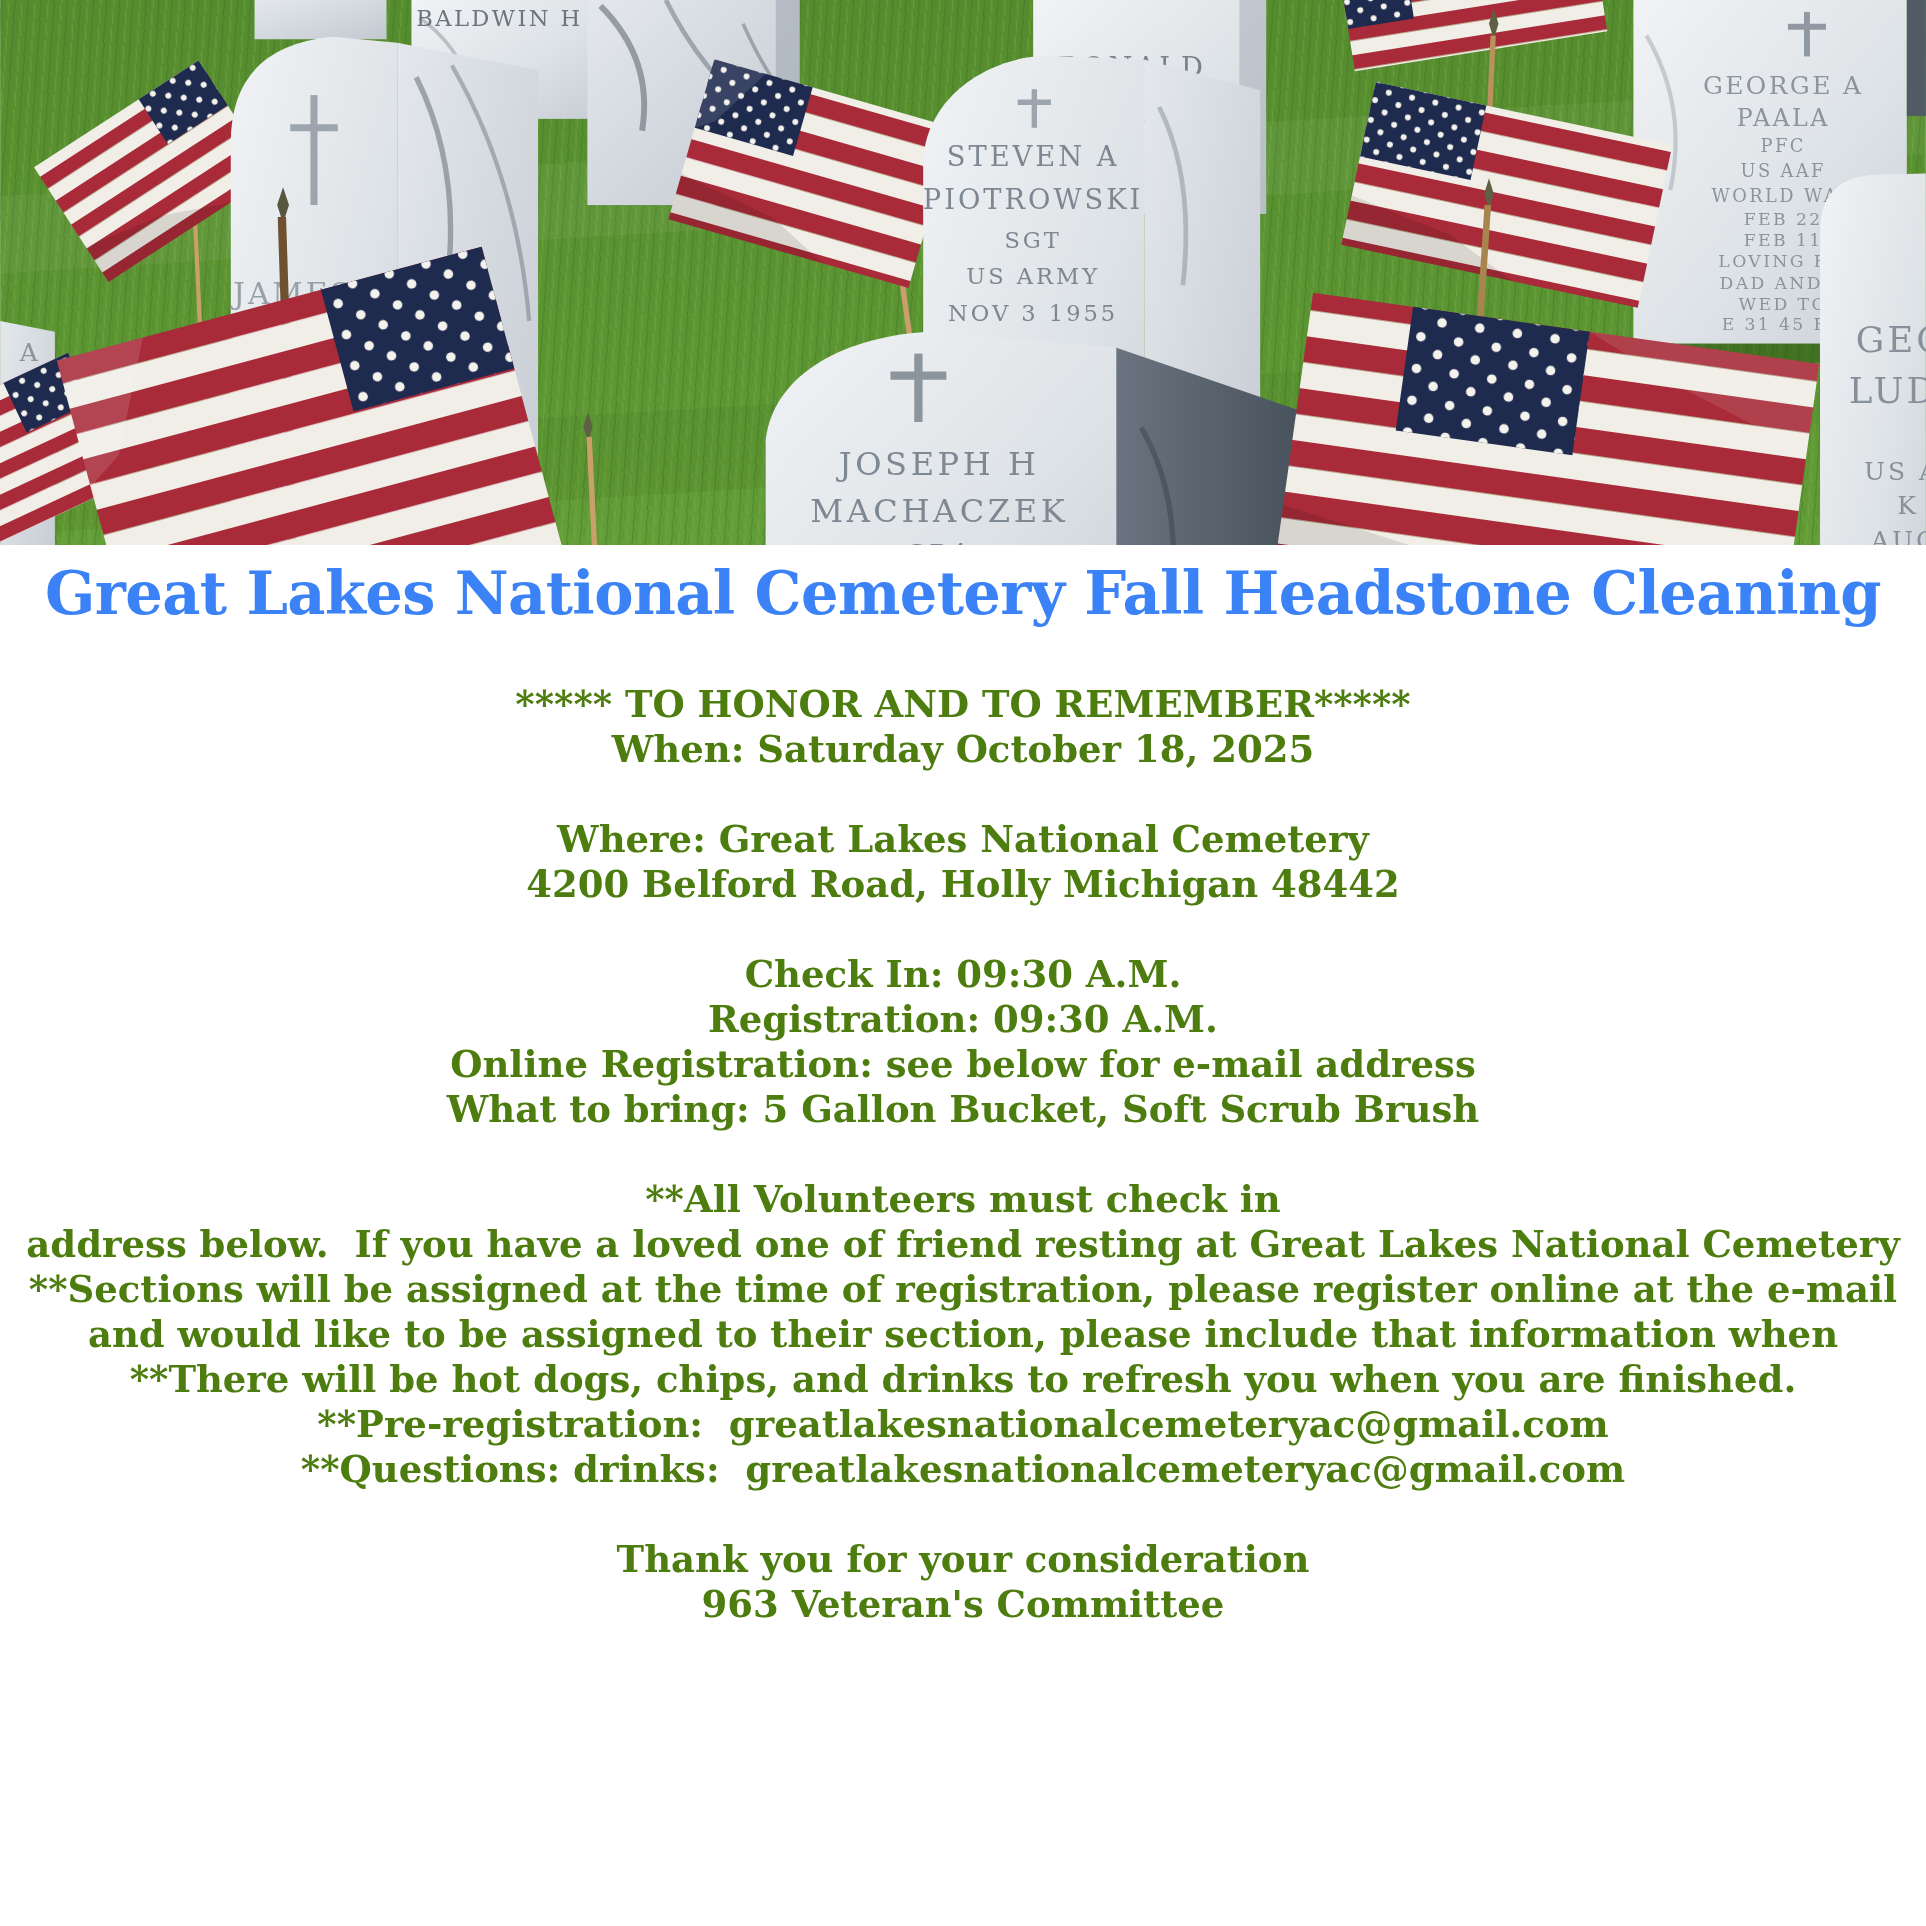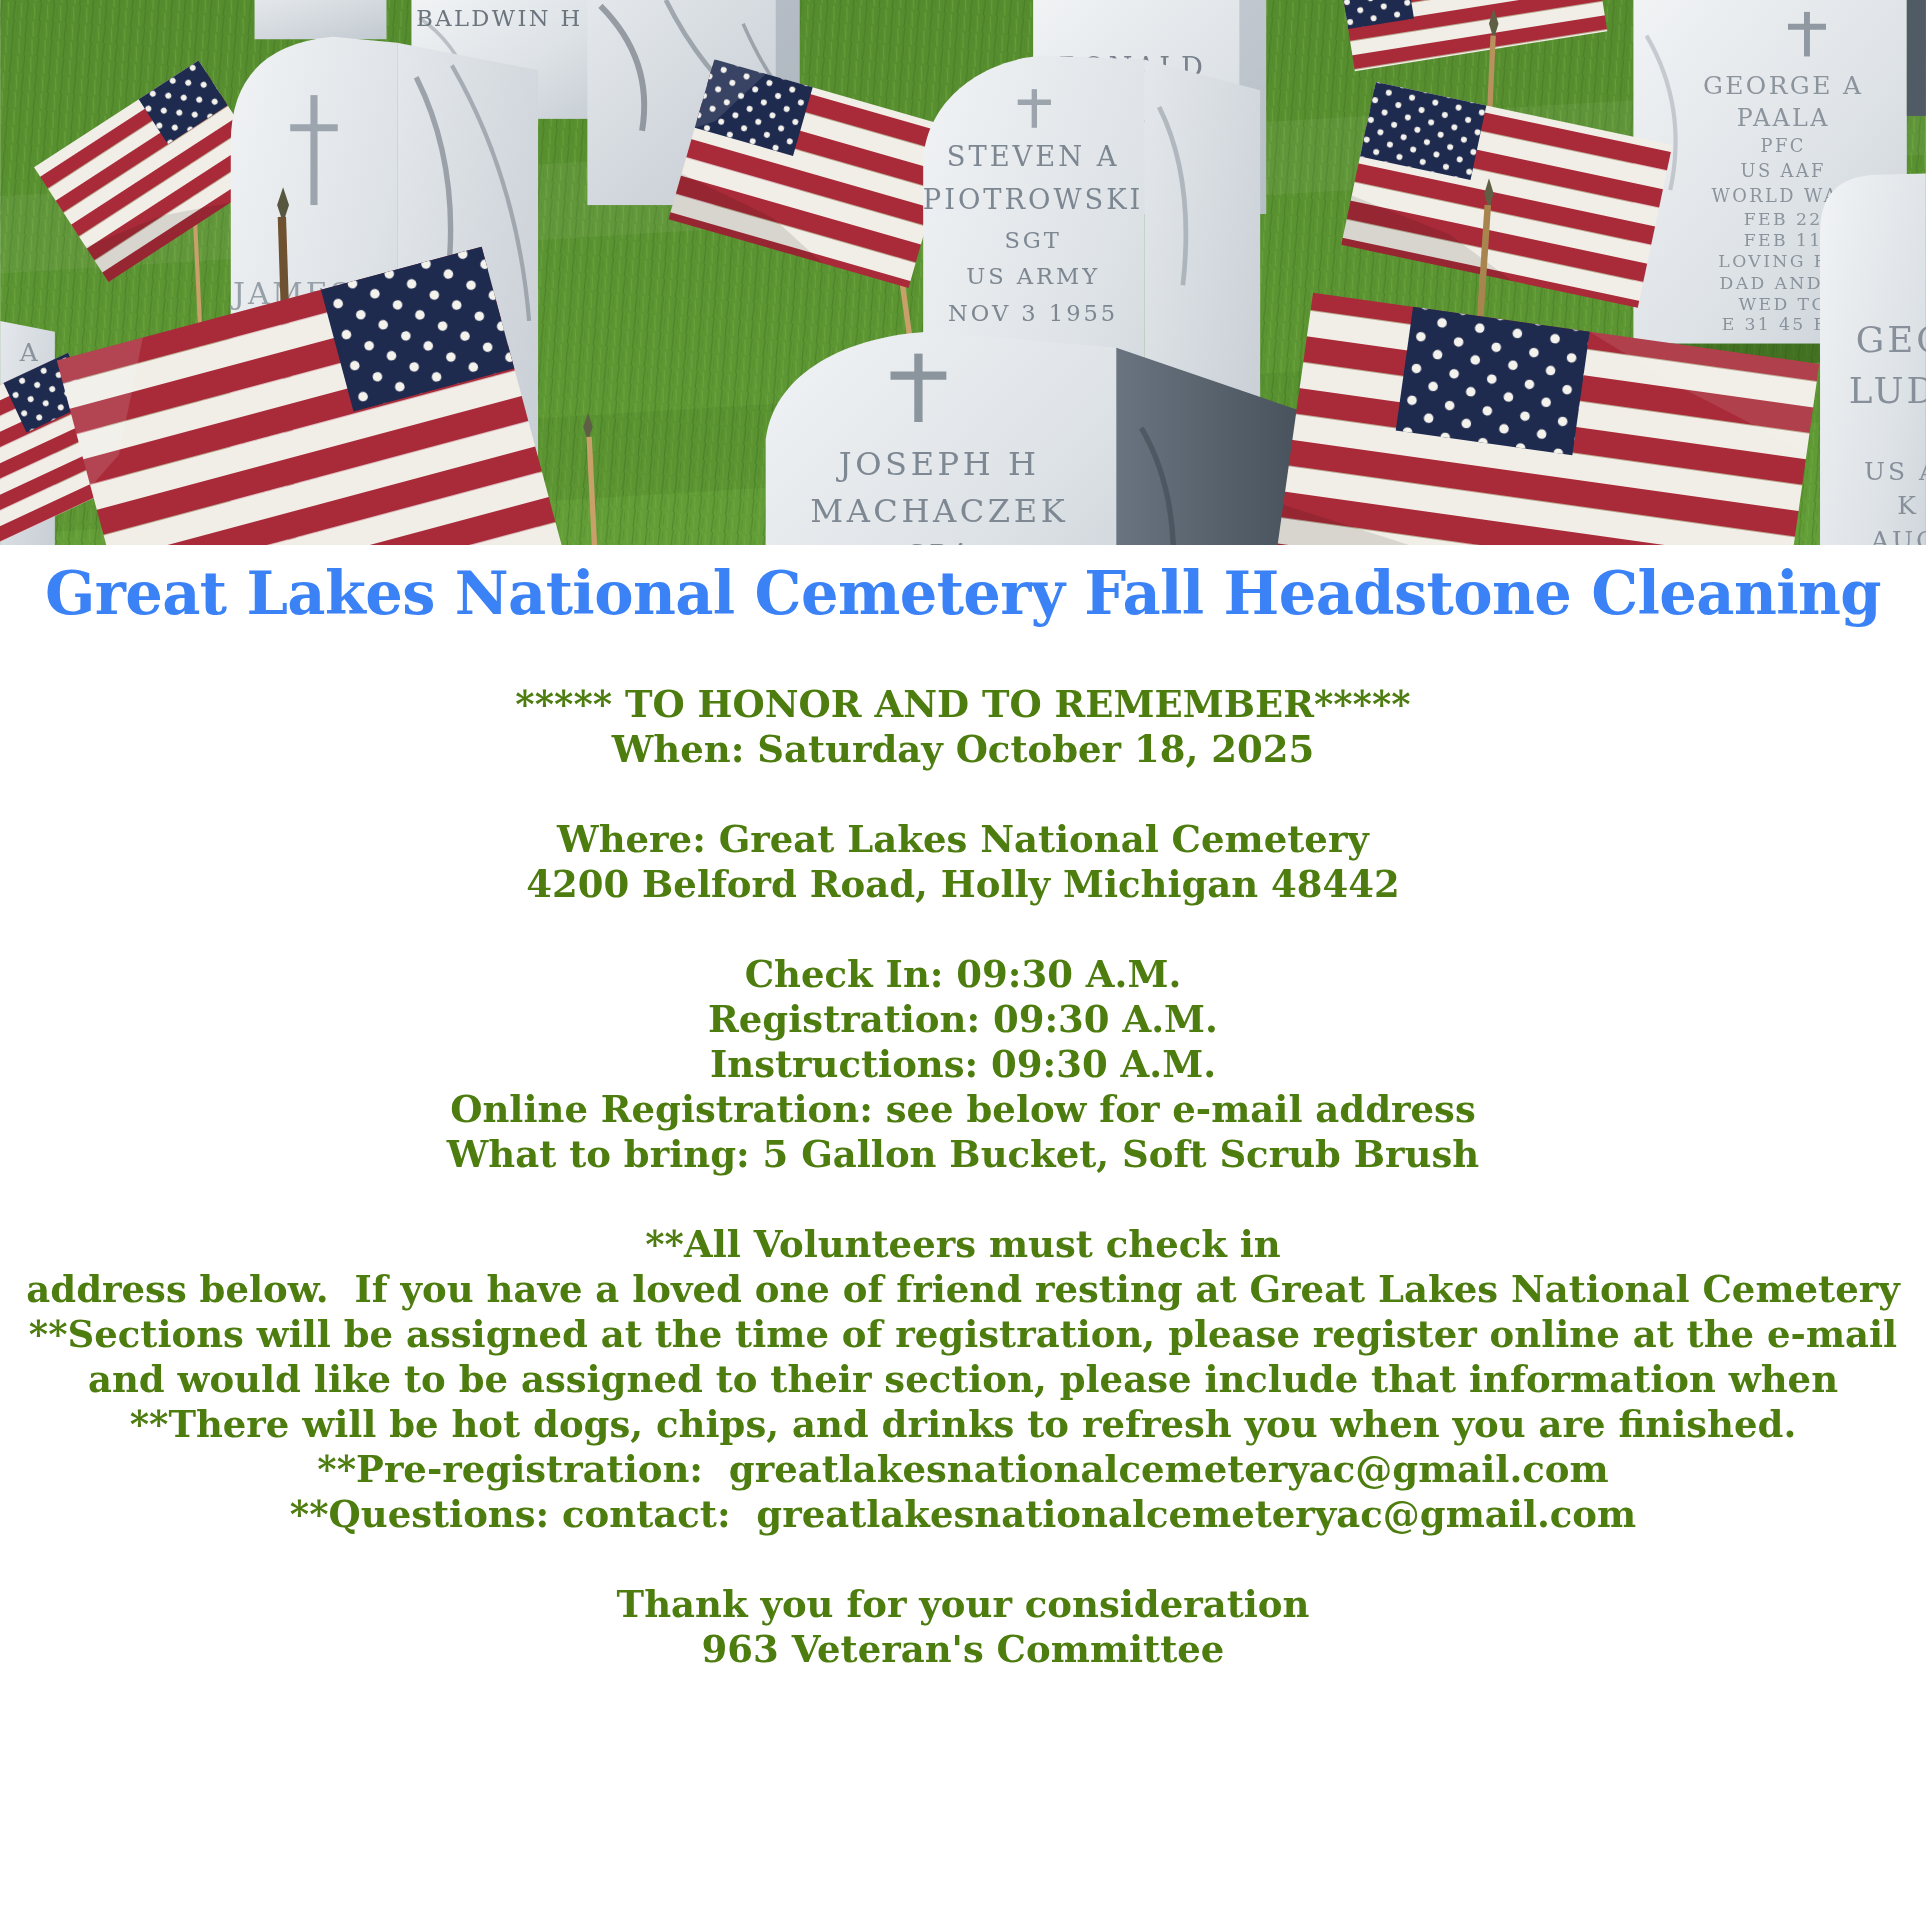--- a/index.html
+++ b/index.html
@@ -301,30 +301,29 @@
     <h1 class="title">Great Lakes National Cemetery Fall Headstone Cleaning</h1>
     <div class="body-lines">
       <div class="line">***** TO HONOR AND TO REMEMBER*****</div>
       <div class="line">When: Saturday October 18, 2025</div>
       <div class="line"></div>
       <div class="line">Where: Great Lakes National Cemetery</div>
       <div class="line">4200 Belford Road, Holly Michigan 48442</div>
       <div class="line"></div>
       <div class="line">Check In: 09:30 A.M.</div>
       <div class="line">Registration: 09:30 A.M.</div>
-      <div class="line">Instructions: 09:30 A.M.</div>
       <div class="line">Online Registration: see below for e-mail address</div>
       <div class="line">What to bring: 5 Gallon Bucket, Soft Scrub Brush</div>
       <div class="line"></div>
       <div class="line">**All Volunteers must check in</div>
       <div class="line">address below.  If you have a loved one of friend resting at Great Lakes National Cemetery</div>
       <div class="line">**Sections will be assigned at the time of registration, please register online at the e-mail</div>
       <div class="line">and would like to be assigned to their section, please include that information when</div>
       <div class="line">**There will be hot dogs, chips, and drinks to refresh you when you are finished.</div>
       <div class="line">**Pre-registration:  greatlakesnationalcemeteryac@gmail.com</div>
-      <div class="line">**Questions: contact:  greatlakesnationalcemeteryac@gmail.com</div>
+      <div class="line">**Questions: drinks:  greatlakesnationalcemeteryac@gmail.com</div>
       <div class="line"></div>
       <div class="line">Thank you for your consideration</div>
       <div class="line">963 Veteran's Committee</div>
     </div>
   </div>
 </div>
 
 
 </body></html>

